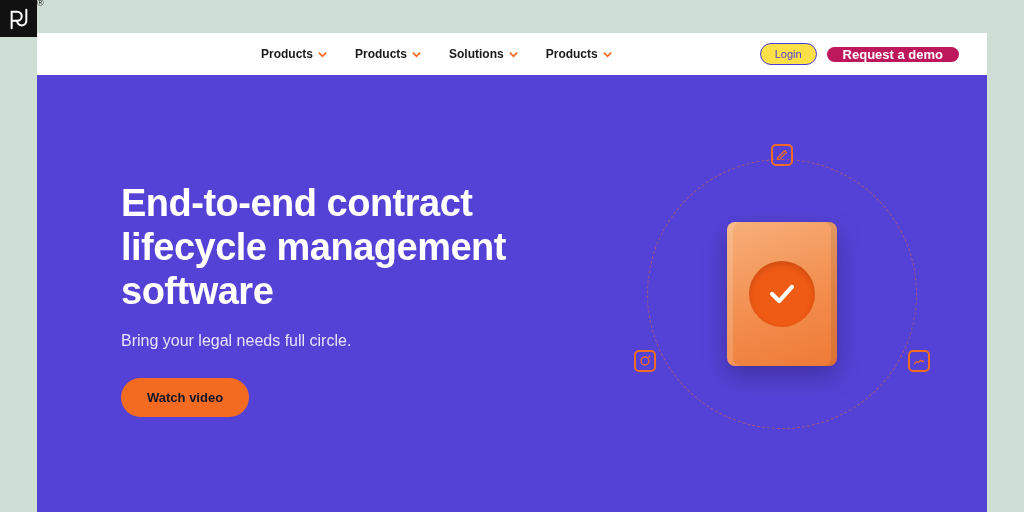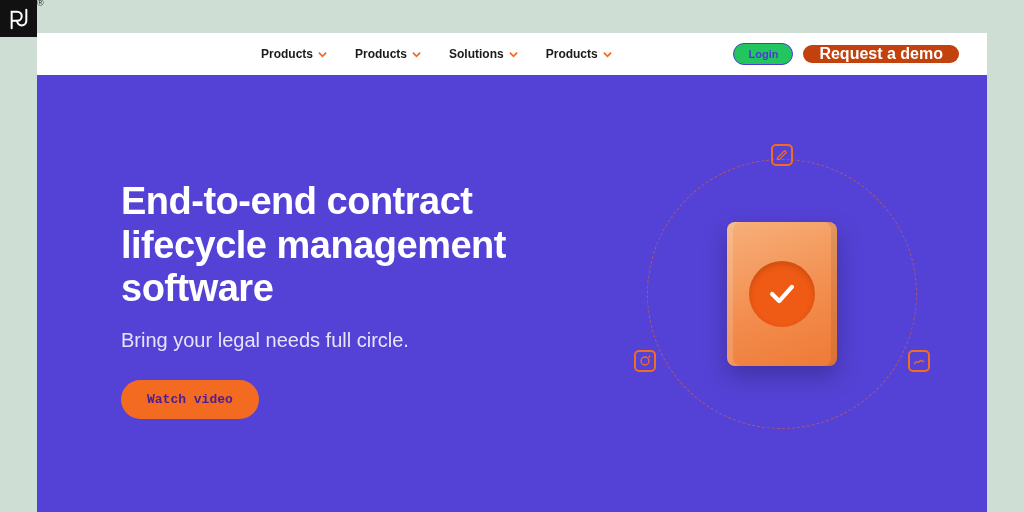--- a/index.html
+++ b/index.html
@@ -51,70 +51,69 @@
     font-weight: 600;
     color: #1a1a1a;
     cursor: pointer;
   }
   .chev { width: 9px; height: 9px; }
   .chev path { stroke: #f36b21; stroke-width: 2; fill: none; }
   .spacer { flex: 1; }
   .login-btn {
     border: 1.5px solid #4a3cd4;
     color: #4a3cd4;
-    background: #22c55e;
+    background: #fde047;
     border-radius: 999px;
     padding: 4px 14px;
     font-size: 11px;
-    font-weight: 700;
+    font-weight: 400;
     cursor: pointer;
     margin-right: 10px;
   }
   .demo-btn {
-    background: #c2410c;
+    background: #be185d;
     color: #fff;
     border: none;
     border-radius: 999px;
     padding: 0 16px;
-    font-size: 16px;
+    font-size: 13px;
     font-weight: 600;
     cursor: pointer;
   }
   .hero {
     background: #5442d6;
     height: 437px;
     display: flex;
     align-items: center;
     padding: 12px 40px 0 84px;
     position: relative;
   }
   .hero-text { max-width: 440px; color: #fff; }
   .hero-title {
     font-size: 38px;
     font-weight: 700;
     line-height: 1.15;
     letter-spacing: -0.5px;
     margin-bottom: 18px;
   }
   .hero-sub {
-    font-size: 20px;
+    font-size: 16px;
     font-weight: 400;
     color: #e6e3fb;
     margin-bottom: 28px;
   }
   .watch-btn {
     background: #f36b21;
-    color: #4c1d95;
+    color: #0f172a;
     border: none;
     border-radius: 999px;
     padding: 12px 26px;
     font-size: 13px;
     font-weight: 600;
     cursor: pointer;
-    font-family: Liberation Mono, monospace;
   }
   .illus {
     position: absolute;
     right: 55px;
     top: 50%;
     transform: translateY(-50%);
     width: 300px;
     height: 300px;
   }
   .orbit {

